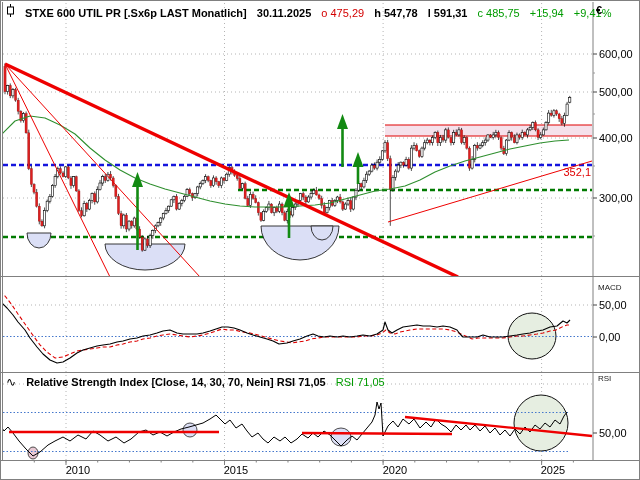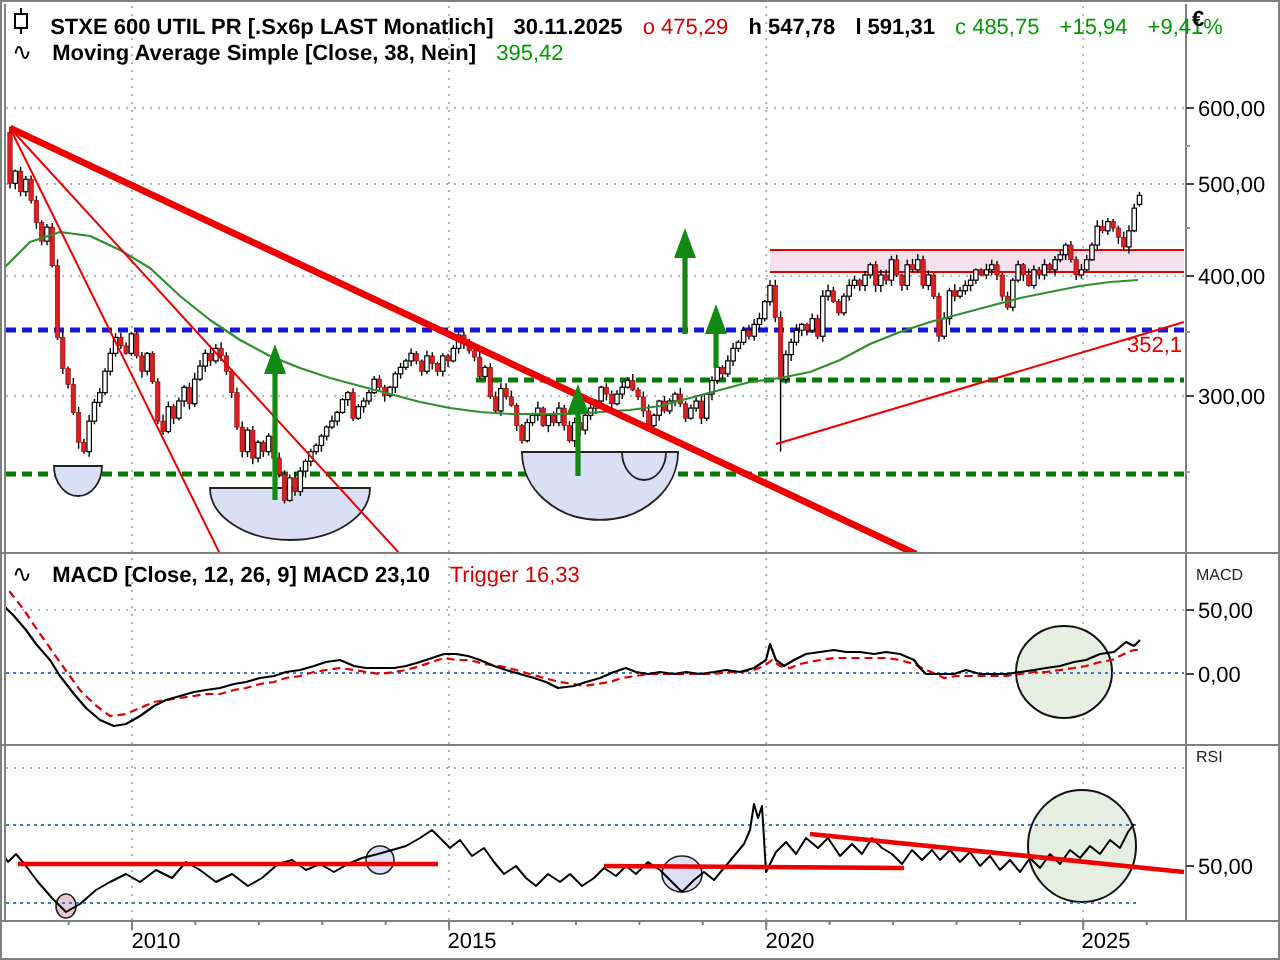--- a/index.html
+++ b/index.html
@@ -583,29 +583,24 @@
     <span class="blk">STXE 600 UTIL PR [.Sx6p LAST Monatlich]</span>
     <span class="blk">30.11.2025</span>
     <span class="red">o 475,29</span>
     <span class="blk">h 547,78</span>
     <span class="blk">l 591,31</span>
     <span class="grn">c 485,75</span>
     <span class="grn">+15,94</span>
     <span class="grn">+9,41%</span>
   </div>
 
-  <div class="hdr" style="left:6px;top:19px;">
-    <span class="ic">∿</span>
-    <span class="blk">Moving Average Simple  [Close, 38, Nein]</span>
-    <span class="grn">395,42</span>
-  </div>
 
   <div class="hdr" style="left:596px;top:4px;">
     <span class="blk">€</span>
   </div>
 
-  <div class="hdr" style="left:6px;top:280px;">
+
+  <div class="hdr" style="left:6px;top:375px;">
     <span class="ic">∿</span>
-    <span class="blk">MACD  [Close, 12, 26, 9]  MACD 23,10</span>
-    <span class="red">Trigger 16,33</span>
+    <span class="blk">Relative Strength Index  [Close, 14, 30, 70, Nein]  RSI 71,05</span>
+    <span class="grn">RSI 71,05</span>
   </div>
-
 </div>
 
 </body></html>

